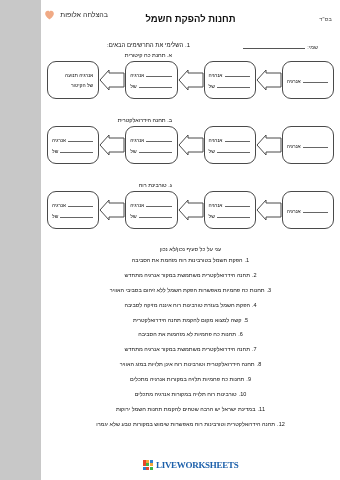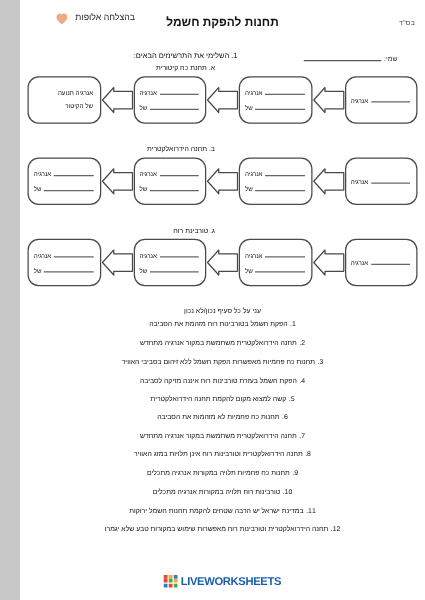--- a/index.html
+++ b/index.html
@@ -2,21 +2,21 @@
 <html lang="he" dir="rtl"><head>
 <meta charset="utf-8">
 <style>
   html, body {
     margin: 0;
     padding: 0;
     background: #c8c8c8;
   }
   #page {
     position: relative;
-    width: 324px;
+    width: 299px;
     height: 480px;
     background: #ffffff;
     overflow: hidden;
     font-family: "Liberation Sans", "DejaVu Sans", sans-serif;
     color: #1a1a1a;
     direction: rtl;
   }
 
   
   .bsd {
@@ -195,21 +195,21 @@
     grid-template-columns: repeat(3, 3px);
     grid-template-rows: repeat(3, 3px);
     gap: .7px;
   }
   .lw-grid i { display: block; width: 3px; height: 3px; }
   .lw-text {
     font-size: 9px;
     font-weight: 700;
     letter-spacing: -.3px;
     color: #1b5faa;
-    font-family: Liberation Sans, sans-serif;
+    font-family: Liberation Serif, serif;
   }
 </style>
 </head>
 <body>
 
 <div id="page">
 
   <div class="bsd">בס"ד</div>
   <div class="doc-title">תחנות להפקת חשמל</div>
 

